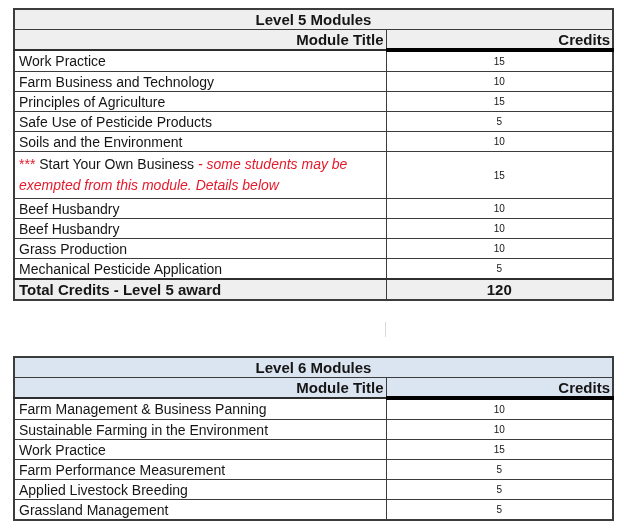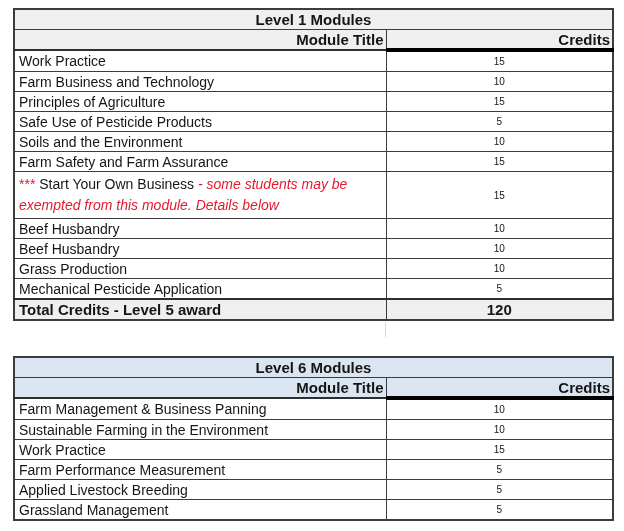--- a/index.html
+++ b/index.html
@@ -62,21 +62,21 @@
 </head>
 <body>
 
 <table class="tbl t1 lvl5">
   <colgroup>
       <col style="width:372px">
       <col style="width:227px">
     </colgroup>
   <thead>
     <tr>
-      <th class="title-cell shade" colspan="2">Level 1 Modules</th>
+      <th class="title-cell shade" colspan="2">Level 5 Modules</th>
     </tr>
     <tr>
       <th class="head-module shade">Module Title</th>
       <th class="head-credits shade">Credits</th>
     </tr>
   </thead>
   <tbody>
     <tr>
       <td class="mod">Work Practice</td>
       <td class="cr">15</td>
@@ -89,24 +89,20 @@
       <td class="mod">Principles of Agriculture</td>
       <td class="cr">15</td>
     </tr>
     <tr>
       <td class="mod">Safe Use of Pesticide Products</td>
       <td class="cr">5</td>
     </tr>
     <tr>
       <td class="mod">Soils and the Environment</td>
       <td class="cr">10</td>
-    </tr>
-    <tr>
-      <td class="mod">Farm Safety and Farm Assurance</td>
-      <td class="cr">15</td>
     </tr>
     <tr class="special-row">
       <td class="mod">
         <span class="red">*** </span><span>Start Your Own Business </span><span class="red it">- some students may be exempted from this module. Details below</span>
       </td>
       <td class="cr">15</td>
     </tr>
     <tr>
       <td class="mod">Beef Husbandry</td>
       <td class="cr">10</td>

